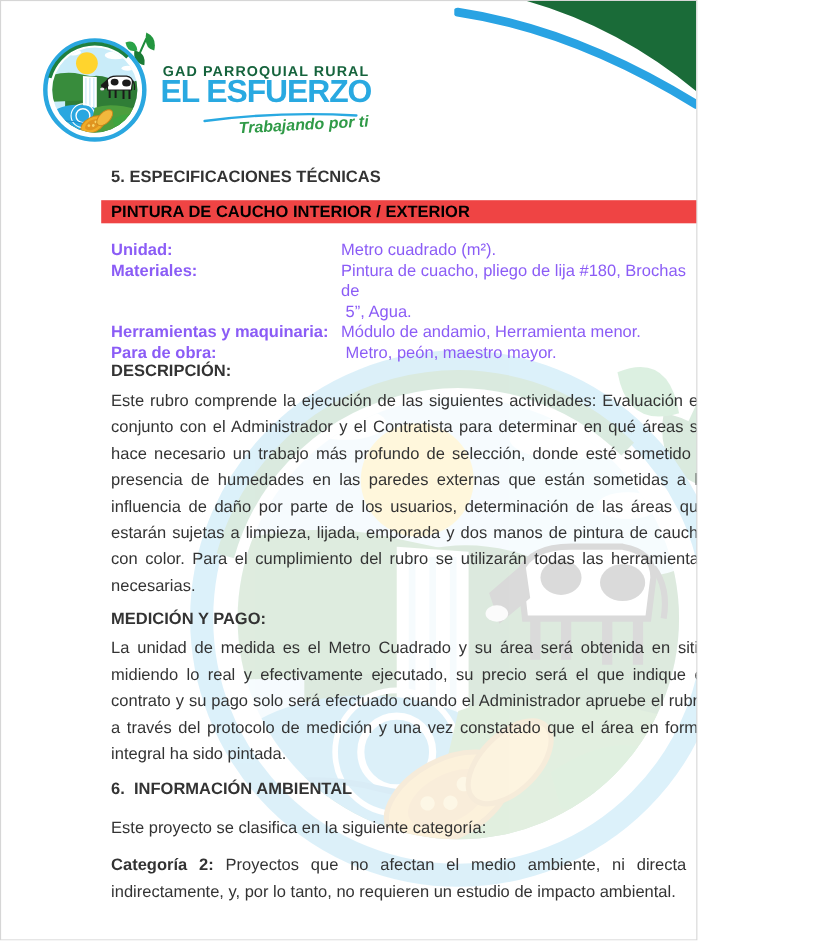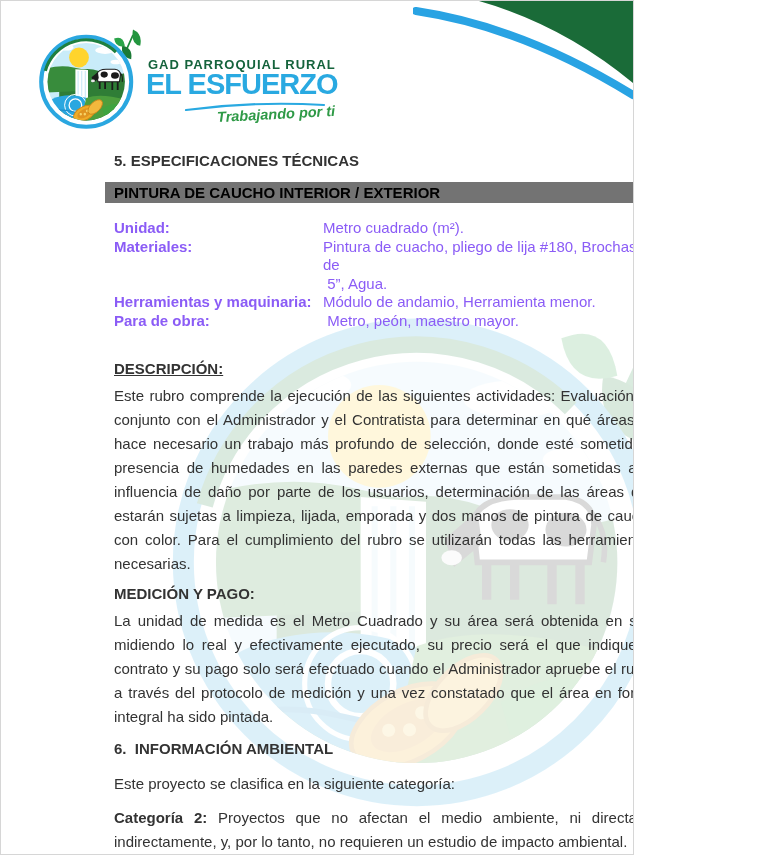--- a/index.html
+++ b/index.html
@@ -12,30 +12,30 @@
   .corner{position:absolute;top:0;right:0;width:220px;height:140px;}
   
   .watermark{position:absolute;left:145px;top:272px;width:560px;height:560px;opacity:.16;pointer-events:none;}
   
   .emblem{position:absolute;left:33px;top:25px;width:108px;height:108px;}
   .org-type{position:absolute;left:147px;top:56px;font-size:13px;font-weight:bold;letter-spacing:1px;color:#15633c;}
   .org-name{position:absolute;left:145px;top:67px;font-size:29px;font-weight:800;letter-spacing:-1px;color:#29a9e1;text-align:center;}
   .tagline-swoosh{position:absolute;left:183px;top:99px;width:142px;height:12px;}
   .tagline{position:absolute;left:216px;top:105px;font-size:14.5px;font-style:italic;font-weight:bold;color:#2f9a47;transform:rotate(-3deg);}
   
-  .content{position:absolute;left:113px;top:0;width:542px;}
+  .content{position:absolute;left:100px;top:0;width:542px;}
   .sec-title{margin:152px 0 0;font-size:15px;line-height:15px;font-weight:bold;color:#333;}
-  .banner{margin:14px 0 0 -9px;padding:3px 0 3px 9px;background:#737373;color:#000;
+  .banner{margin:14px 0 0 -9px;padding:3px 0 3px 9px;background:#ef4444;color:#000;
           font-size:15px;line-height:15px;font-weight:bold;}
   table.specs{margin-top:16px;border-collapse:collapse;width:100%;font-size:15px;line-height:18.5px;color:#8b5cf6;}
   table.specs td{padding:0;vertical-align:top;}
   table.specs td.lbl{width:209px;font-weight:bold;}
   table.specs td.val{white-space:pre-wrap;}
   h2{margin:0;font-size:15px;line-height:15px;font-weight:bold;color:#333;white-space:pre-wrap;}
-  .h-desc{margin-top:31px;text-decoration:underline;}
+  .h-desc{}
   p{margin:0;font-size:15px;line-height:24px;color:#333;}
   .just{text-align:justify;}
   .p-desc{margin-top:8px;}
   .h-med{margin-top:10px;}
   .p-med{margin-top:8px;}
   .h-amb{margin-top:12px;}
   .p-intro{margin-top:16px;}
   .p-cat{margin-top:10px;}
   .p-cat b{font-weight:bold;}
 </style>

